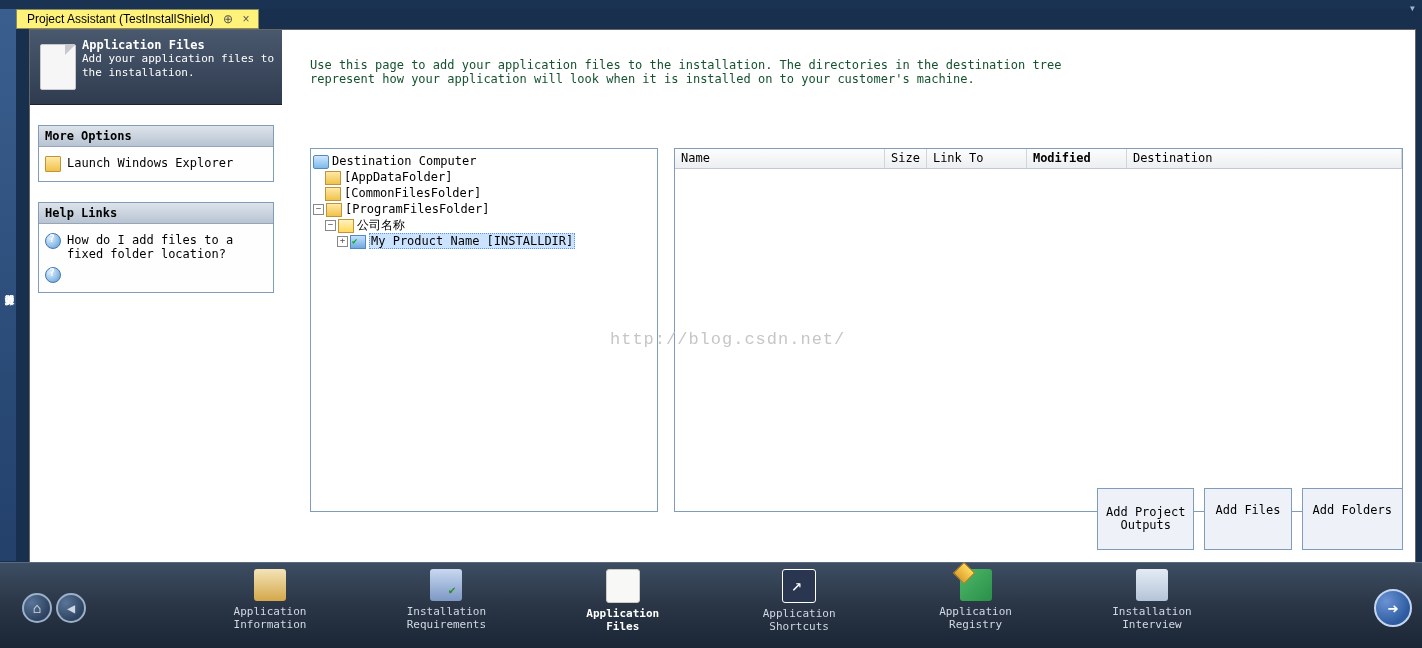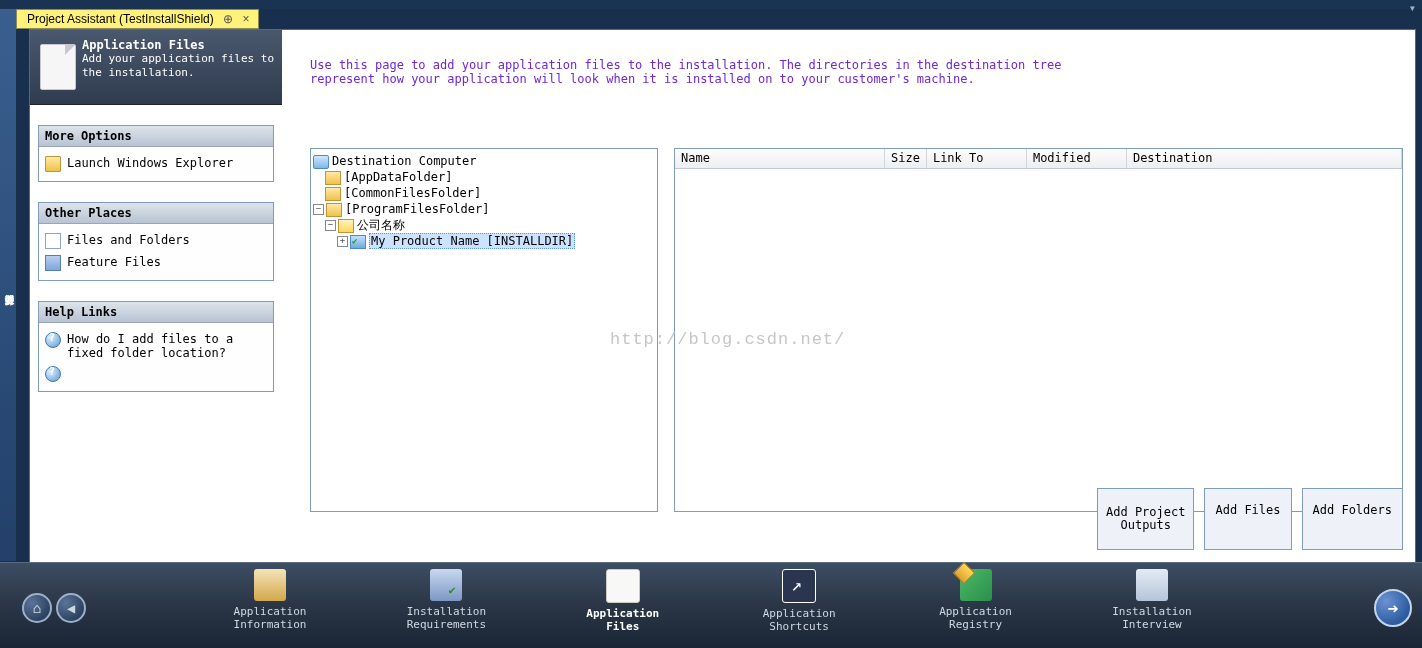--- a/index.html
+++ b/index.html
@@ -22,21 +22,21 @@
 .panel-body{padding:6px;}
 .link-item{display:flex;align-items:flex-start;gap:6px;padding:3px 0;color:#000;cursor:pointer;}
 .ic{display:inline-block;width:14px;height:14px;flex:0 0 14px;}
 .ic-folder{background:linear-gradient(#ffe9a5,#f0c24c);border:1px solid #c2943a;border-radius:1px;}
 .ic-file{background:#fff;border:1px solid #8fa4bd;}
 .ic-box{background:linear-gradient(#b8cff0,#7da7dc);border:1px solid #5a7db1;}
 .ic-help{background:radial-gradient(circle at 30% 30%,#e0f0ff,#5b9bd5);border:1px solid #3e78b0;border-radius:50%;position:relative;}
 .ic-help::after{content:"?";position:absolute;left:3px;top:-1px;font-size:10px;color:#fff;font-weight:bold;}
 
 .main{position:absolute;left:252px;top:0;right:0;bottom:0;}
-.desc-text{position:absolute;left:28px;top:28px;color:#6d28d9;font-family:"SimSun",monospace;font-size:12px;line-height:14px;}
+.desc-text{position:absolute;left:28px;top:28px;color:#14532d;font-family:"SimSun",monospace;font-size:12px;line-height:14px;}
 .dropdown{position:absolute;left:28px;top:78px;width:303px;height:20px;border:1px solid #7f9db9;background:#fff;display:flex;align-items:center;padding:0 4px;box-sizing:border-box;font-family:"SimSun",monospace;}
 .dropdown .dd-ic{width:14px;height:14px;background:linear-gradient(#b8e0ff,#4a9ee0);border:1px solid #3a7cb1;border-radius:2px;margin-right:6px;}
 .dropdown .dd-arrow{margin-left:auto;color:#555;}
 .tree-box{position:absolute;left:28px;top:118px;width:346px;height:362px;border:1px solid #7f9db9;background:#fff;overflow:auto;font-family:"SimSun",monospace;}
 .tree{padding:4px 2px;}
 .tn{white-space:nowrap;line-height:16px;height:16px;}
 .tn .exp{display:inline-block;width:9px;height:9px;border:1px solid #888;text-align:center;line-height:7px;font-size:9px;color:#555;margin-right:2px;vertical-align:middle;background:#fff;cursor:pointer;}
 .tn .sp{display:inline-block;width:12px;}
 .tic{display:inline-block;width:14px;height:12px;vertical-align:middle;margin-right:3px;}
 .tic-comp{background:linear-gradient(#cfe7ff,#7fb8e8);border:1px solid #4f8ac2;border-radius:2px;}
@@ -44,21 +44,21 @@
 .tic-fld-o{background:linear-gradient(#fff2c0,#ffd95a);border:1px solid #c2943a;}
 .tic-spec{background:linear-gradient(#c4e1ff,#6fa8e0);border:1px solid #4f8ac2;position:relative;}
 .tic-spec::after{content:"✔";position:absolute;left:1px;top:-3px;font-size:9px;color:#0a0;}
 .sel{background:#cce3ff;border:1px dotted #5f96d9;padding:0 1px;}
 .list-box{position:absolute;left:392px;top:118px;width:727px;height:362px;border:1px solid #7f9db9;background:#fff;font-family:"SimSun",monospace;}
 .list-hdr{display:flex;height:19px;background:linear-gradient(#fdfdfd,#eceef1);border-bottom:1px solid #c1c8d1;}
 .list-hdr div{border-right:1px solid #d1d6dd;padding:2px 6px;box-sizing:border-box;}
 .col-name{flex:0 0 210px;}
 .col-size{flex:0 0 38px;text-align:right;padding-right:4px;}
 .col-link{flex:0 0 100px;}
-.col-mod{flex:0 0 100px;}
+.col-mod{flex:0 0 100px;font-weight:bold;}
 .col-dest{flex:1;}
 .btnrow{position:absolute;right:12px;bottom:12px;display:flex;gap:10px;}
 .wbtn{border:1px solid #7f9db9;background:#eef2f8;padding:14px 10px;font-family:"SimSun",monospace;font-size:12px;text-align:center;color:#000;cursor:pointer;min-width:60px;}
 .wbtn.two{line-height:13px;padding:17px 8px;}
 
 .footer{position:absolute;left:0;bottom:0;width:1422px;height:85px;background:linear-gradient(to bottom,#3d4d62 0%,#2a3646 50%,#1a2536 100%);border-top:1px solid #5a6b81;}
 .navitems{position:absolute;left:200px;top:6px;right:200px;display:flex;justify-content:space-between;}
 .navitem{display:flex;flex-direction:column;align-items:center;width:140px;color:#d0d8e2;font-size:11px;cursor:pointer;font-family:"SimSun",monospace;}
 .navitem.active{color:#fff;font-weight:bold;}
 .nav-ic{width:32px;height:32px;margin-bottom:4px;border-radius:3px;}
@@ -104,33 +104,20 @@
     <div class="panel">
       <div class="panel-h">More Options</div>
       <div class="panel-body">
         <div class="link-item">
           <span class="ic ic-folder"></span>
           <span>Launch Windows Explorer</span>
         </div>
       </div>
     </div>
 
-    <div class="panel">
-      <div class="panel-h">Other Places</div>
-      <div class="panel-body">
-        <div class="link-item">
-          <span class="ic ic-file"></span>
-          <span>Files and Folders</span>
-        </div>
-        <div class="link-item">
-          <span class="ic ic-box"></span>
-          <span>Feature Files</span>
-        </div>
-      </div>
-    </div>
 
     <div class="panel">
       <div class="panel-h">Help Links</div>
       <div class="panel-body">
         <div class="link-item">
           <span class="ic ic-help"></span>
           <span>How do I add files to a fixed folder location?</span>
         </div>
         <div class="link-item">
           <span class="ic ic-help"></span>

